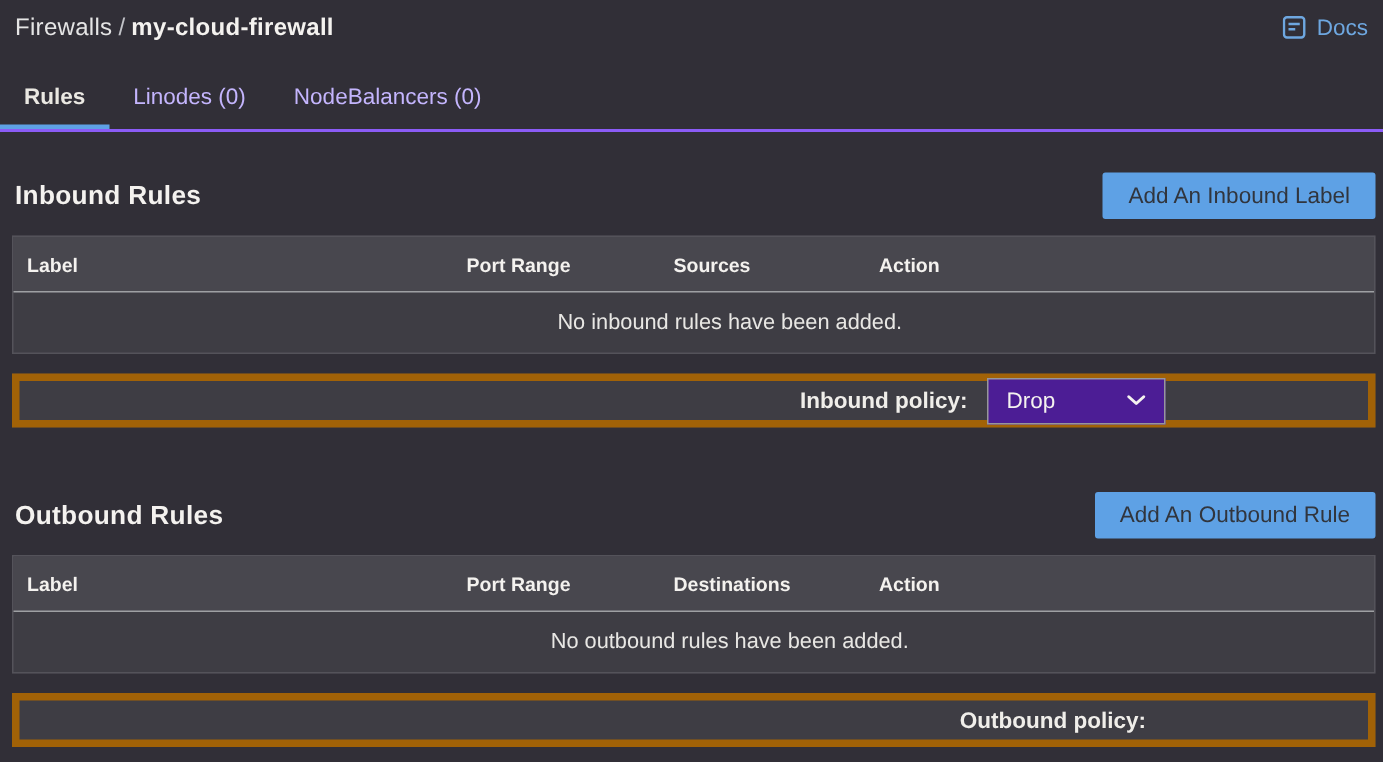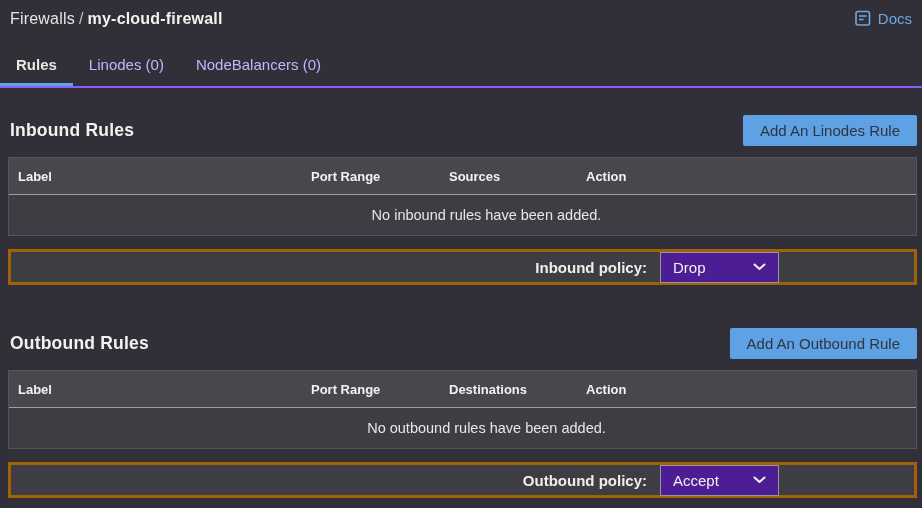--- a/index.html
+++ b/index.html
@@ -64,21 +64,21 @@
     border-bottom:1px solid #9ea0a3;
   }
   .th{ font-size:13px; font-weight:bold; color:#f4f2ef; padding-left:9px; }
   .empty-row{
     height:40px; display:flex; align-items:center; justify-content:center;
     font-size:14.5px; color:#e8e7e4;padding-left:48px;
   }
   
   .policy-row{
     margin:13px 5px 0 8px; height:36px;
-    background:#3e3d44; border:3px solid #a16207;
+    background:#3e3d44; border:5px solid #a16207;
     display:flex; align-items:center; justify-content:flex-end;
     padding-right:135px;
   }
   .policy-label{ font-size:15px; font-weight:bold; color:#f0eeea; margin-right:13px; }
   .policy-select{
     width:119px; height:31px;
     background:#4c1d95; border:1px solid #97979b;
     display:flex; align-items:center; justify-content:space-between;
     padding:0 12px 0 12px; cursor:pointer;
   }
@@ -105,21 +105,21 @@
 </div>
 
 <div class="tabbar">
   <div class="tab active">Rules</div>
   <div class="tab">Linodes (0)</div>
   <div class="tab">NodeBalancers (0)</div>
 </div>
 
 <div class="section-head">
   <div class="section-title">Inbound Rules</div>
-  <button class="add-btn">Add An Linodes Rule</button>
+  <button class="add-btn">Add An Inbound Label</button>
 </div>
 
 <div class="rule-table">
   <div class="table-header">
     <div class="th">Label</div>
     <div class="th">Port Range</div>
     <div class="th">Sources</div>
     <div class="th">Action</div>
   </div>
   <div class="empty-row">
@@ -151,21 +151,13 @@
     <div class="th">Destinations</div>
     <div class="th">Action</div>
   </div>
   <div class="empty-row">
     <span>No outbound rules have been added.</span>
   </div>
 </div>
 
 <div class="policy-row">
   <span class="policy-label">Outbound policy:</span>
-  <div class="policy-select">
-    <span class="sel-value">Accept</span>
-    <span>
-      <svg width="13" height="8" viewBox="0 0 13 8">
-        <polyline points="1.5,1.5 6.5,6 11.5,1.5" fill="none" stroke="#f4f2ef" stroke-width="2" stroke-linecap="round" stroke-linejoin="round"></polyline>
-      </svg>
-    </span>
-  </div>
 </div>
 
 </body></html>

